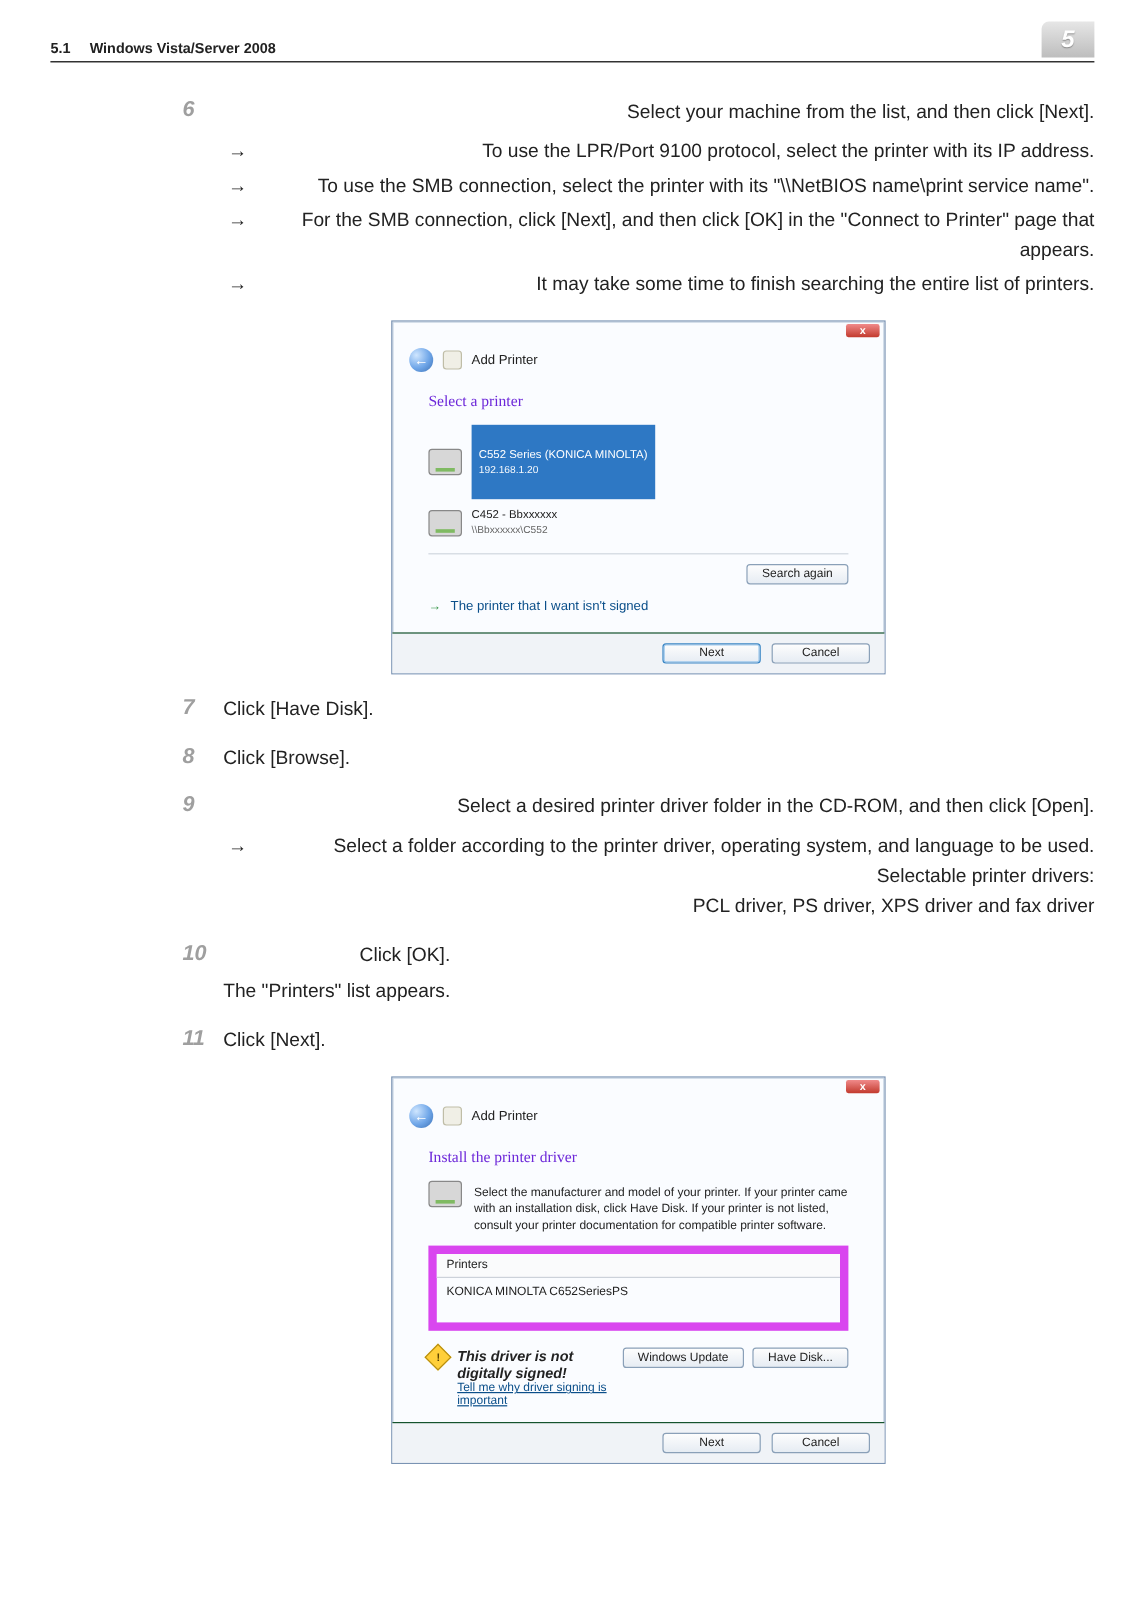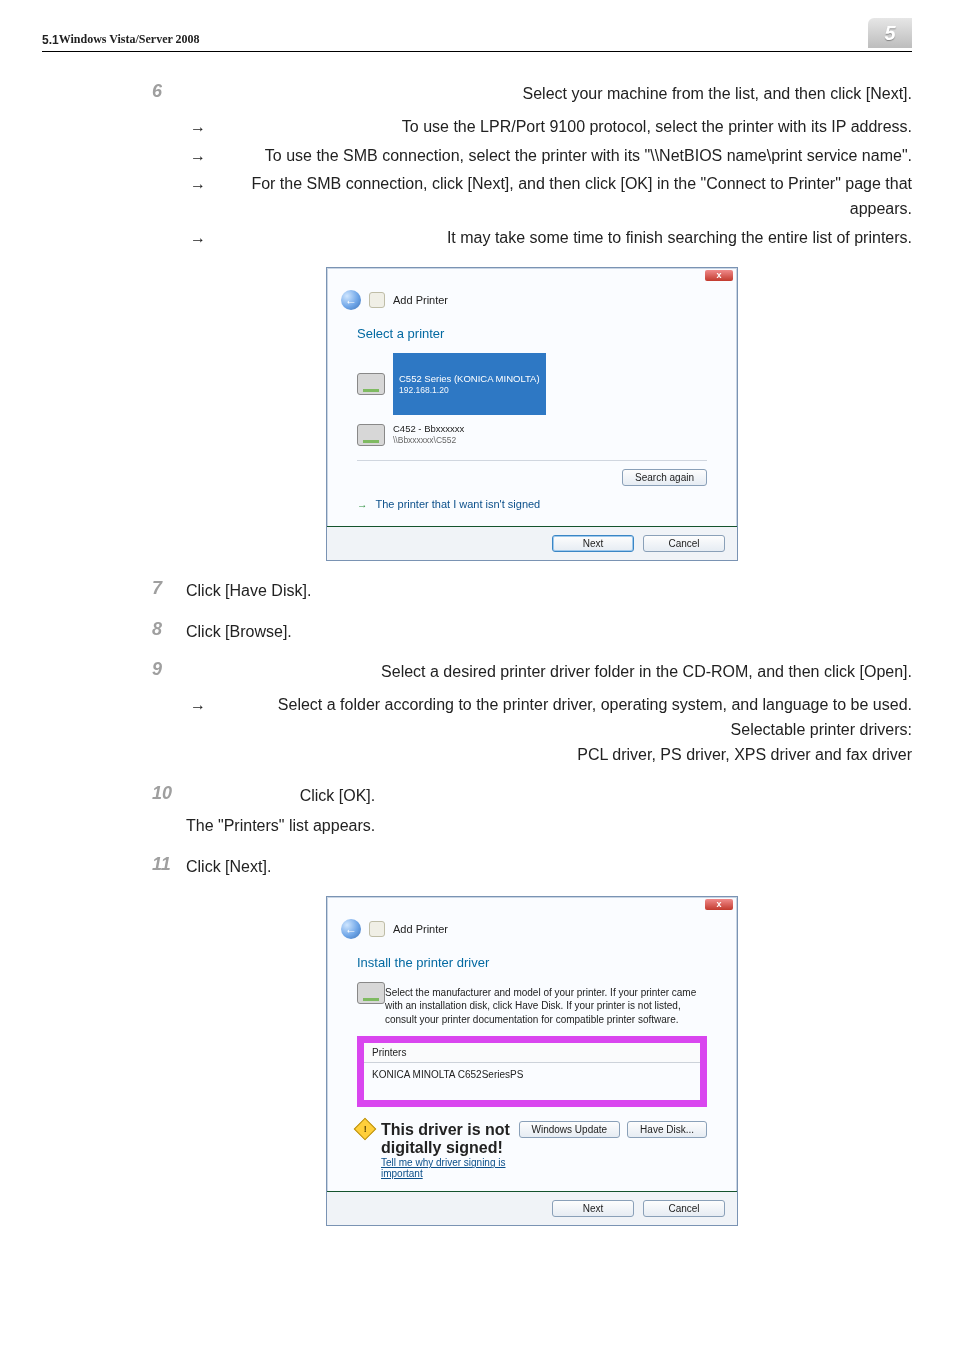--- a/index.html
+++ b/index.html
@@ -14,23 +14,23 @@
     padding: 18px 42px 0 42px;
     box-sizing: border-box;
   }
   .header-row {
     display: flex;
     align-items: flex-end;
     justify-content: space-between;
     border-bottom: 1px solid #000;
     padding-bottom: 4px;
   }
-  .header-left { display: flex; align-items: center; }
+  .header-left { display: flex; align-items: flex-start; gap: 16px; }
   .hsec { font-size: 12px; font-weight: bold; }
-  .htitle { font-size: 12px; font-weight: bold; font-family: Liberation Serif, serif; }
+  .htitle { font-size: 12px; font-weight: bold; }
   .chip {
     width: 44px; height: 30px;
     background: linear-gradient(#e6e6e6, #bdbdbd);
     border-top-left-radius: 6px;
     display: flex; align-items: center; justify-content: center;
     font-size: 20px; font-weight: bold; font-style: italic; color: #fff;
     text-shadow: 0 1px 1px rgba(0,0,0,.35);
     margin-bottom: -1px;
   }
   .content { padding: 30px 0 0 110px; }
@@ -66,21 +66,21 @@
   .nav-circle {
     width:20px; height:20px; border-radius:50%;
     background: radial-gradient(circle at 30% 30%, #cfe6ff, #6fa6e8 55%, #3a6fb4);
     display:flex; align-items:center; justify-content:center; color:#fff; font-size:12px;
   }
   .dlg-hdr .pi {
     width:14px; height:14px; border-radius:3px; background:#f0efe6; border:1px solid #bfbda7;
   }
   .dlg-hdr .ttl { font-size:11px; }
   .dlg-body { padding: 8px 30px 12px 30px; }
-  .dlg-h1 { color:#0369a1; font-size:13px; margin: 6px 0 12px 0; }
+  .dlg-h1 { color:#6d28d9; font-size:13px; margin: 6px 0 12px 0; font-family: Liberation Serif, serif; }
   .printer-item { display:flex; align-items:center; gap:8px; margin-bottom:8px; }
   .printer-icon {
     width:26px; height:20px; background:#d7d7d7; border:1px solid #888; border-radius:3px; position:relative;
   }
   .printer-icon:after{
     content:""; position:absolute; bottom:2px; left:5px; width:16px; height:3px; background:#7fba62;
   }
   .pi-sel {
     background:#2e78c4; color:#fff; padding:20px 6px; font-size:9.5px; line-height:1.25;
   }
@@ -106,25 +106,25 @@
   }
   .plist-h { padding:4px 8px; border-bottom:1px solid #ccd2da; font-size:10px; background:#fafbfc; }
   .plist-b { padding:6px 8px 20px 8px; font-size:10px; }
   .warn-row { display:flex; align-items:flex-start; gap:8px; margin-top:14px; }
   .warn-ico {
     width:14px; height:14px; background:#ffcf3a; border:1px solid #b78e10; transform:rotate(45deg);
     display:flex; align-items:center; justify-content:center; font-size:9px; font-weight:bold; color:#5a4200;
   }
   .warn-ico span{ transform:rotate(-45deg); }
   .warn-txt { flex:1; }
-  .warn-txt .l1 { font-weight:bold; font-size:16px; }
+  .warn-txt .l1 { font-weight:bold; font-size:12px;font-style:italic; }
   .warn-txt .l2 { color:#0b4f8a; text-decoration:underline; font-size:10px; }
   .warn-btns { display:flex; gap:7px; }
   .desc { font-size:10px; line-height:1.35; margin-top:4px; color:#222; }
-  .desc-row { display:flex; align-items:flex-start; }
+  .desc-row { display:flex; gap:10px; align-items:flex-start; }
   .footer {
     position: relative;
     border-top:1px solid #000;
     margin: 260px 42px 0 42px;
     padding:6px 0 16px 0;
     display:flex; justify-content:space-between;
     font-size:11px;
   }
 </style>
 </head>

